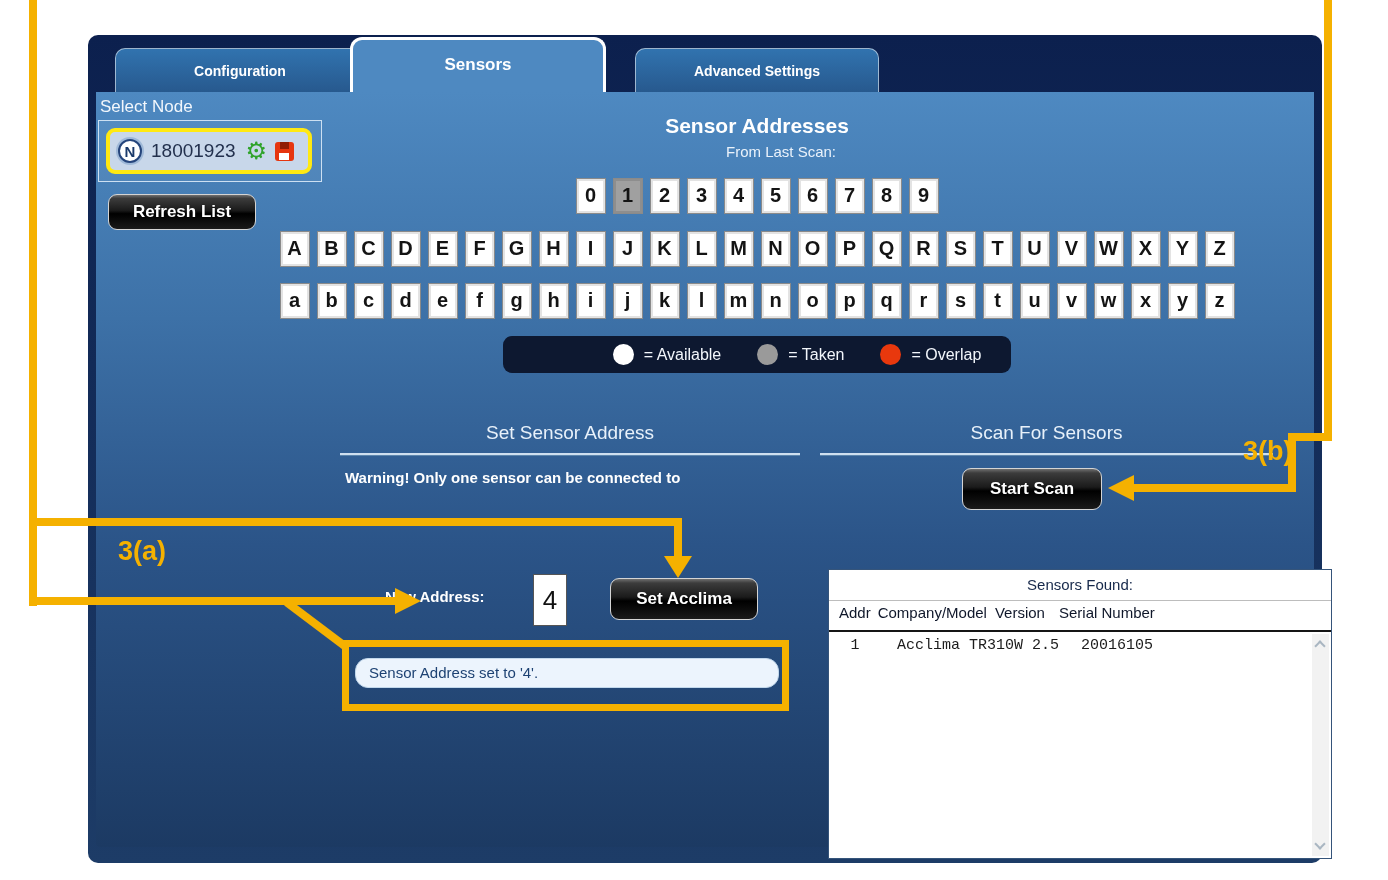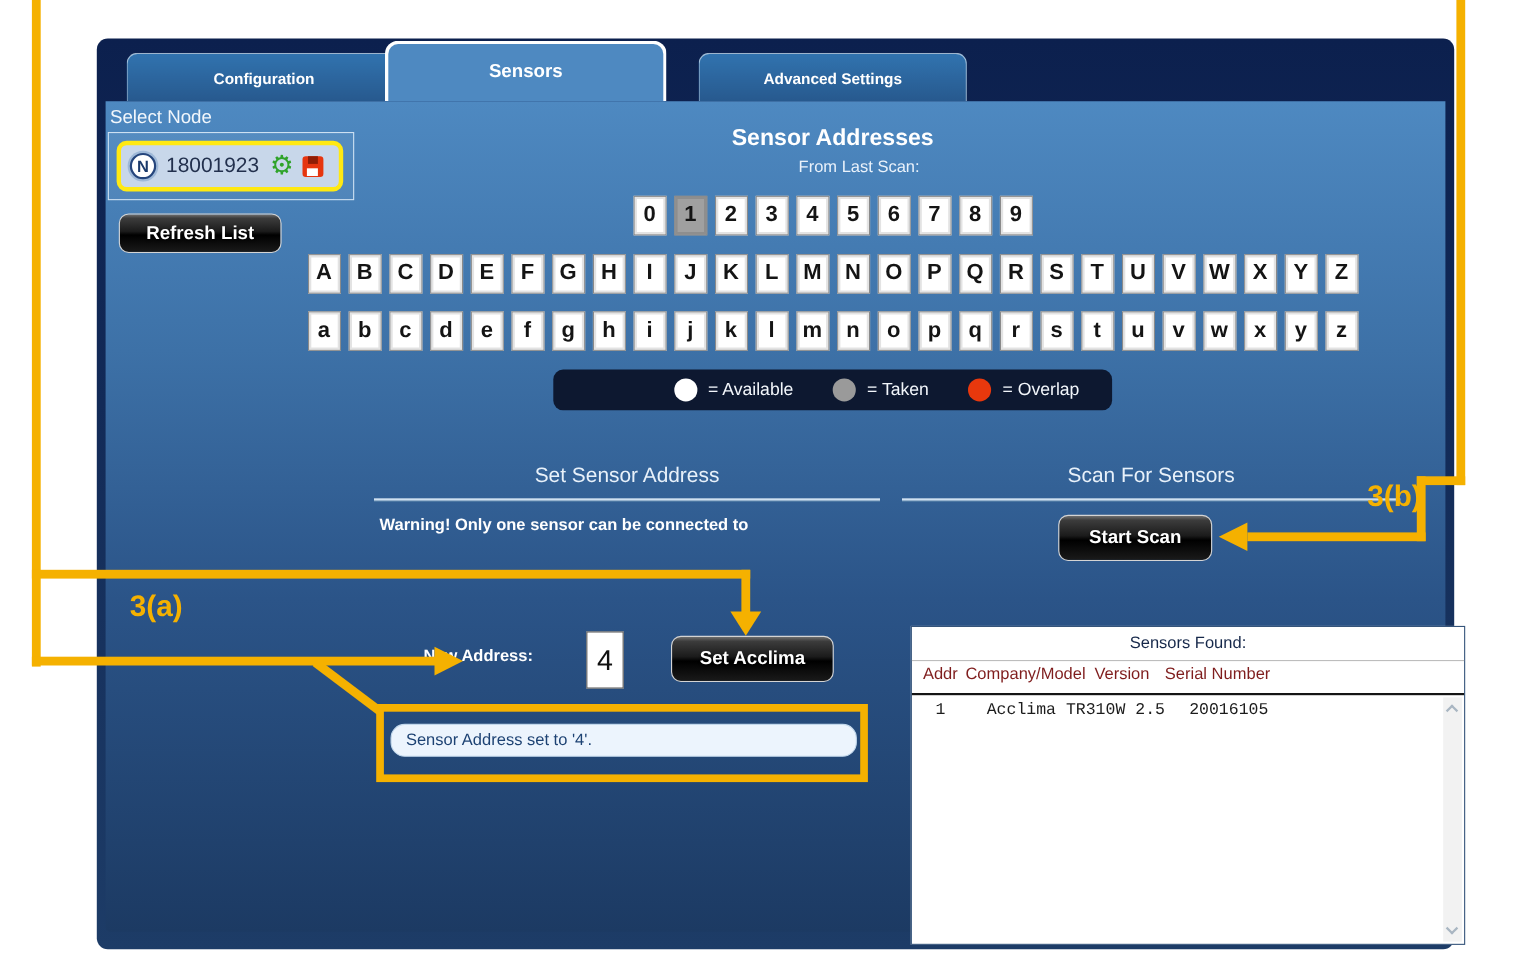--- a/index.html
+++ b/index.html
@@ -73,21 +73,21 @@
   .set-addr-btn { position:absolute; left:514px; top:486px; width:148px; height:42px; font-size:17px; line-height:40px; }
   .status-box { position:absolute; left:259px; top:566px; width:424px; height:30px; background:#ecf4fd; border:1px solid #c2d8ec;
     border-radius:13px; color:#1d4273; font-size:15px; line-height:28px; padding-left:13px; }
 
   .start-scan-btn { position:absolute; left:866px; top:376px; width:140px; height:42px; font-size:17px; line-height:40px; }
 
   
   .sensors-panel { position:absolute; left:732px; top:443px; width:504px; height:290px; background:#fff; border:1px solid #35547a;margin-top:34px; }
   .found-title { position:absolute; left:0; right:0; top:6px; text-align:center; color:#16284a; font-size:15px; }
   .found-sep { position:absolute; left:0; right:0; top:30px; height:1px; background:#bdbdbd; }
-  .col-head { position:absolute; left:0; right:0; top:34px; display:flex; color:#7f1d1d; font-size:15px; }
+  .col-head { position:absolute; left:0; right:0; top:34px; display:flex; color:#0f172a; font-size:15px; }
   .col-head span:nth-child(1){ margin-left:10px; }
   .col-head span:nth-child(2){ margin-left:7px; }
   .col-head span:nth-child(3){ margin-left:8px; }
   .col-head span:nth-child(4){ margin-left:14px; }
   .head-line { position:absolute; left:0; right:0; top:60px; height:2px; background:#151515; }
   .rows-area { position:absolute; left:0; right:19px; top:63px; bottom:1px; overflow:hidden; }
   .srow { display:flex; font-family:"Liberation Mono",monospace; font-size:15px; color:#1c1c1c; margin-top:4px; cursor:default; }
   .srow .c-addr { width:52px; text-align:center; }
   .srow .c-model { margin-left:16px; }
   .srow .c-ver { margin-left:9px; }

